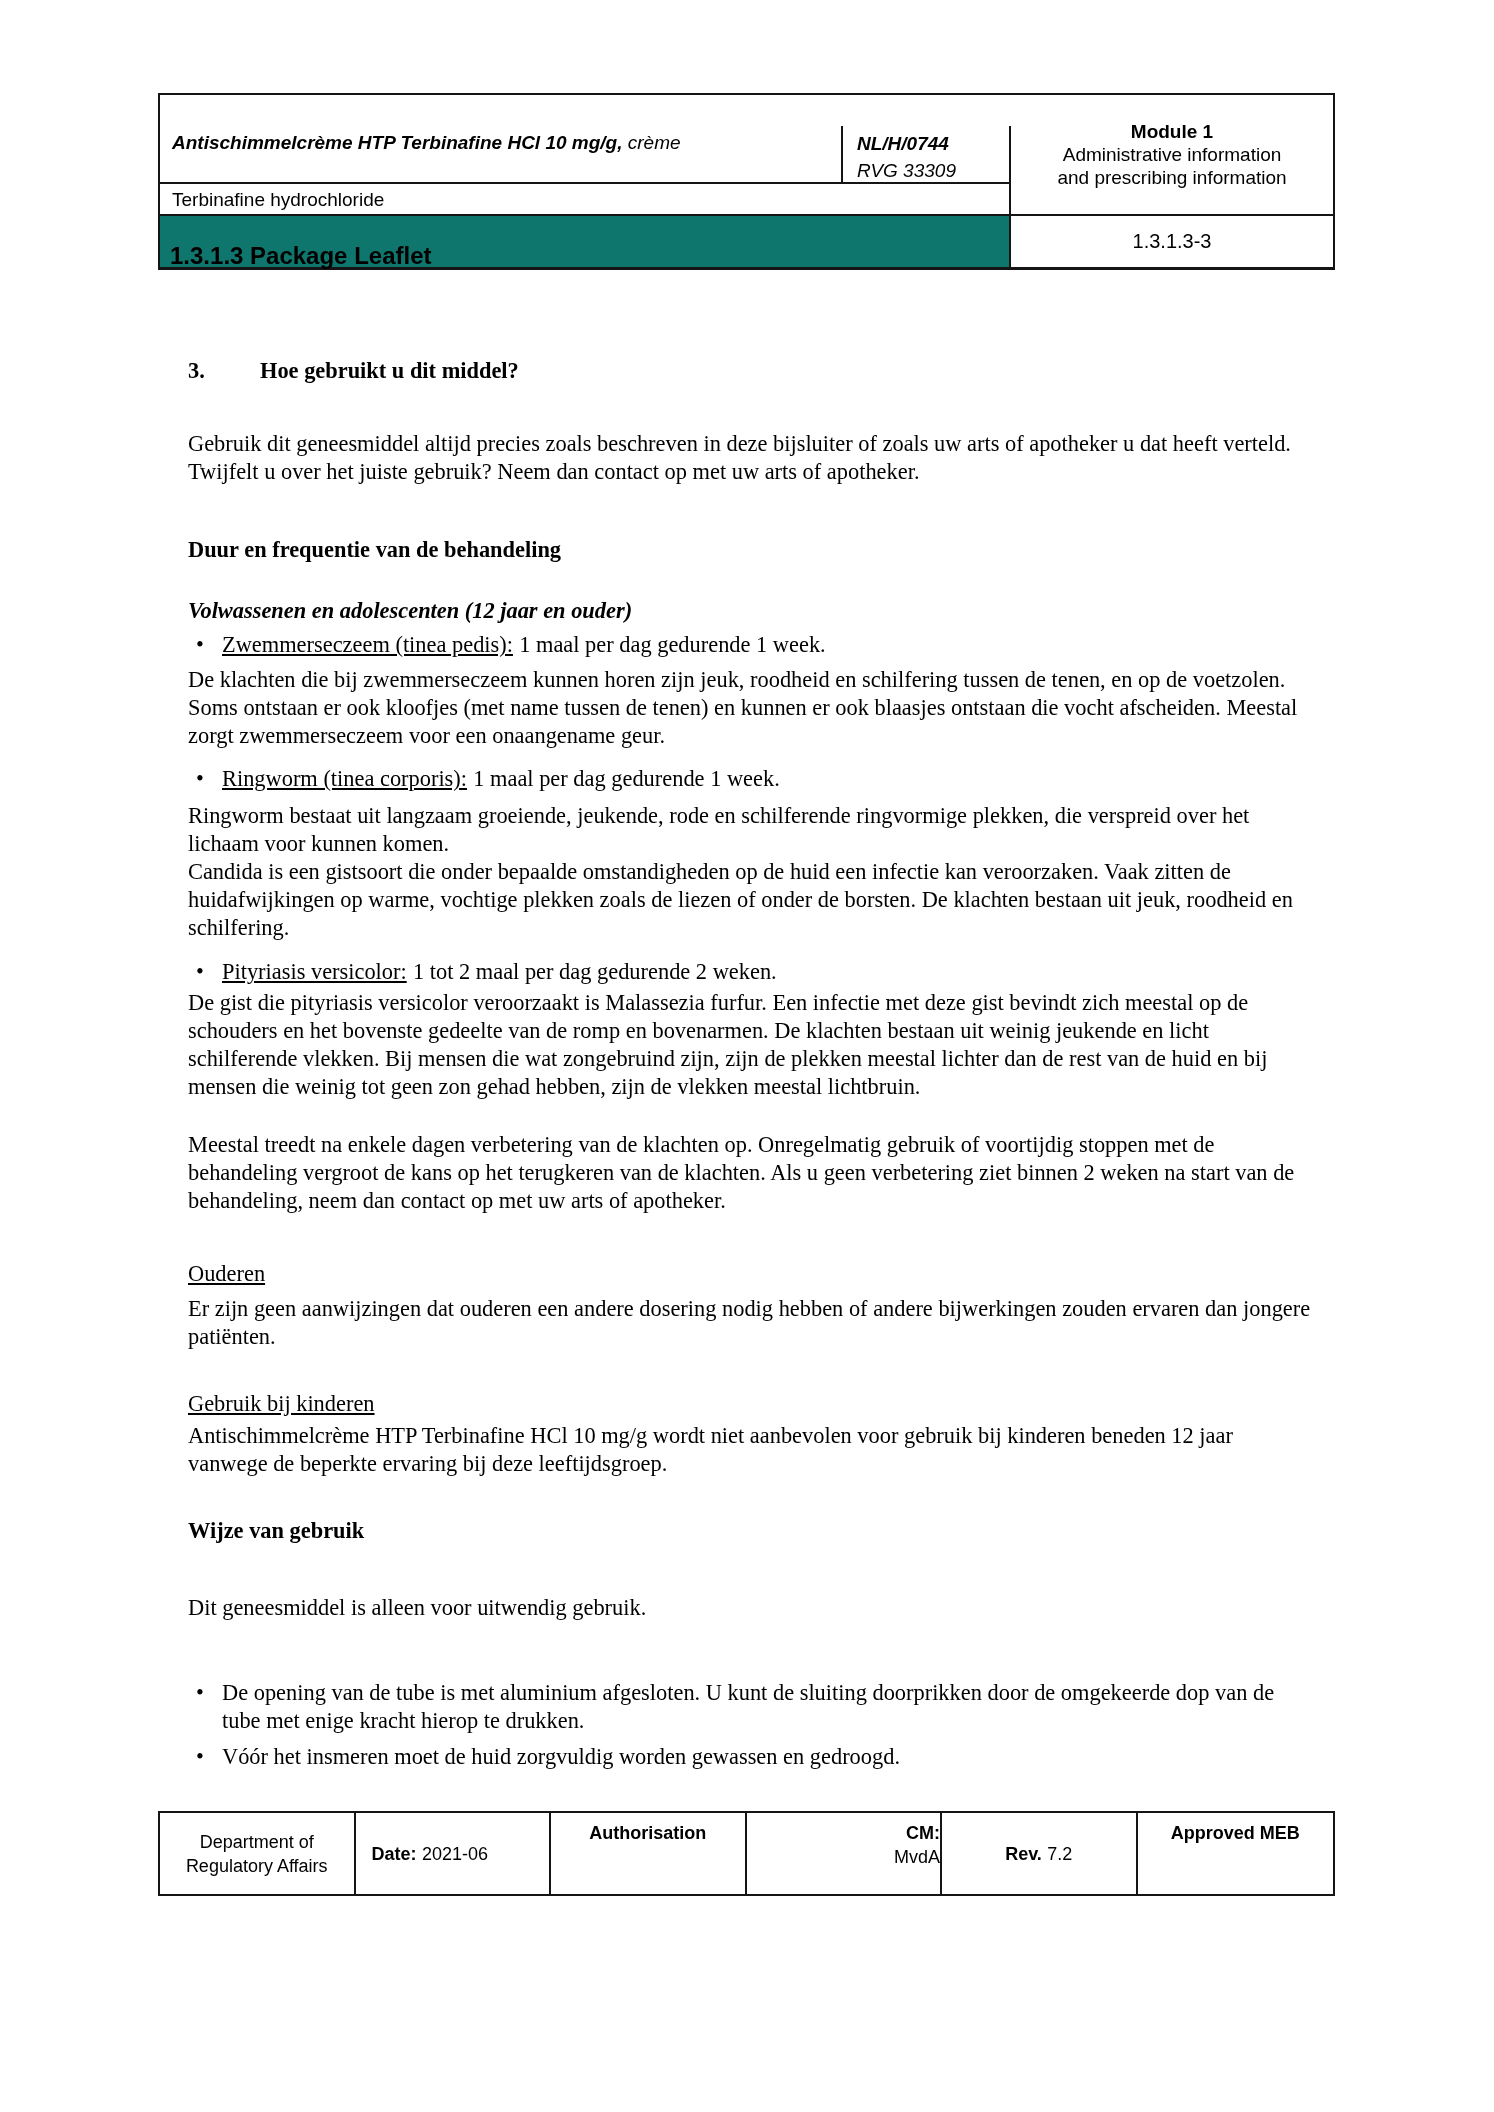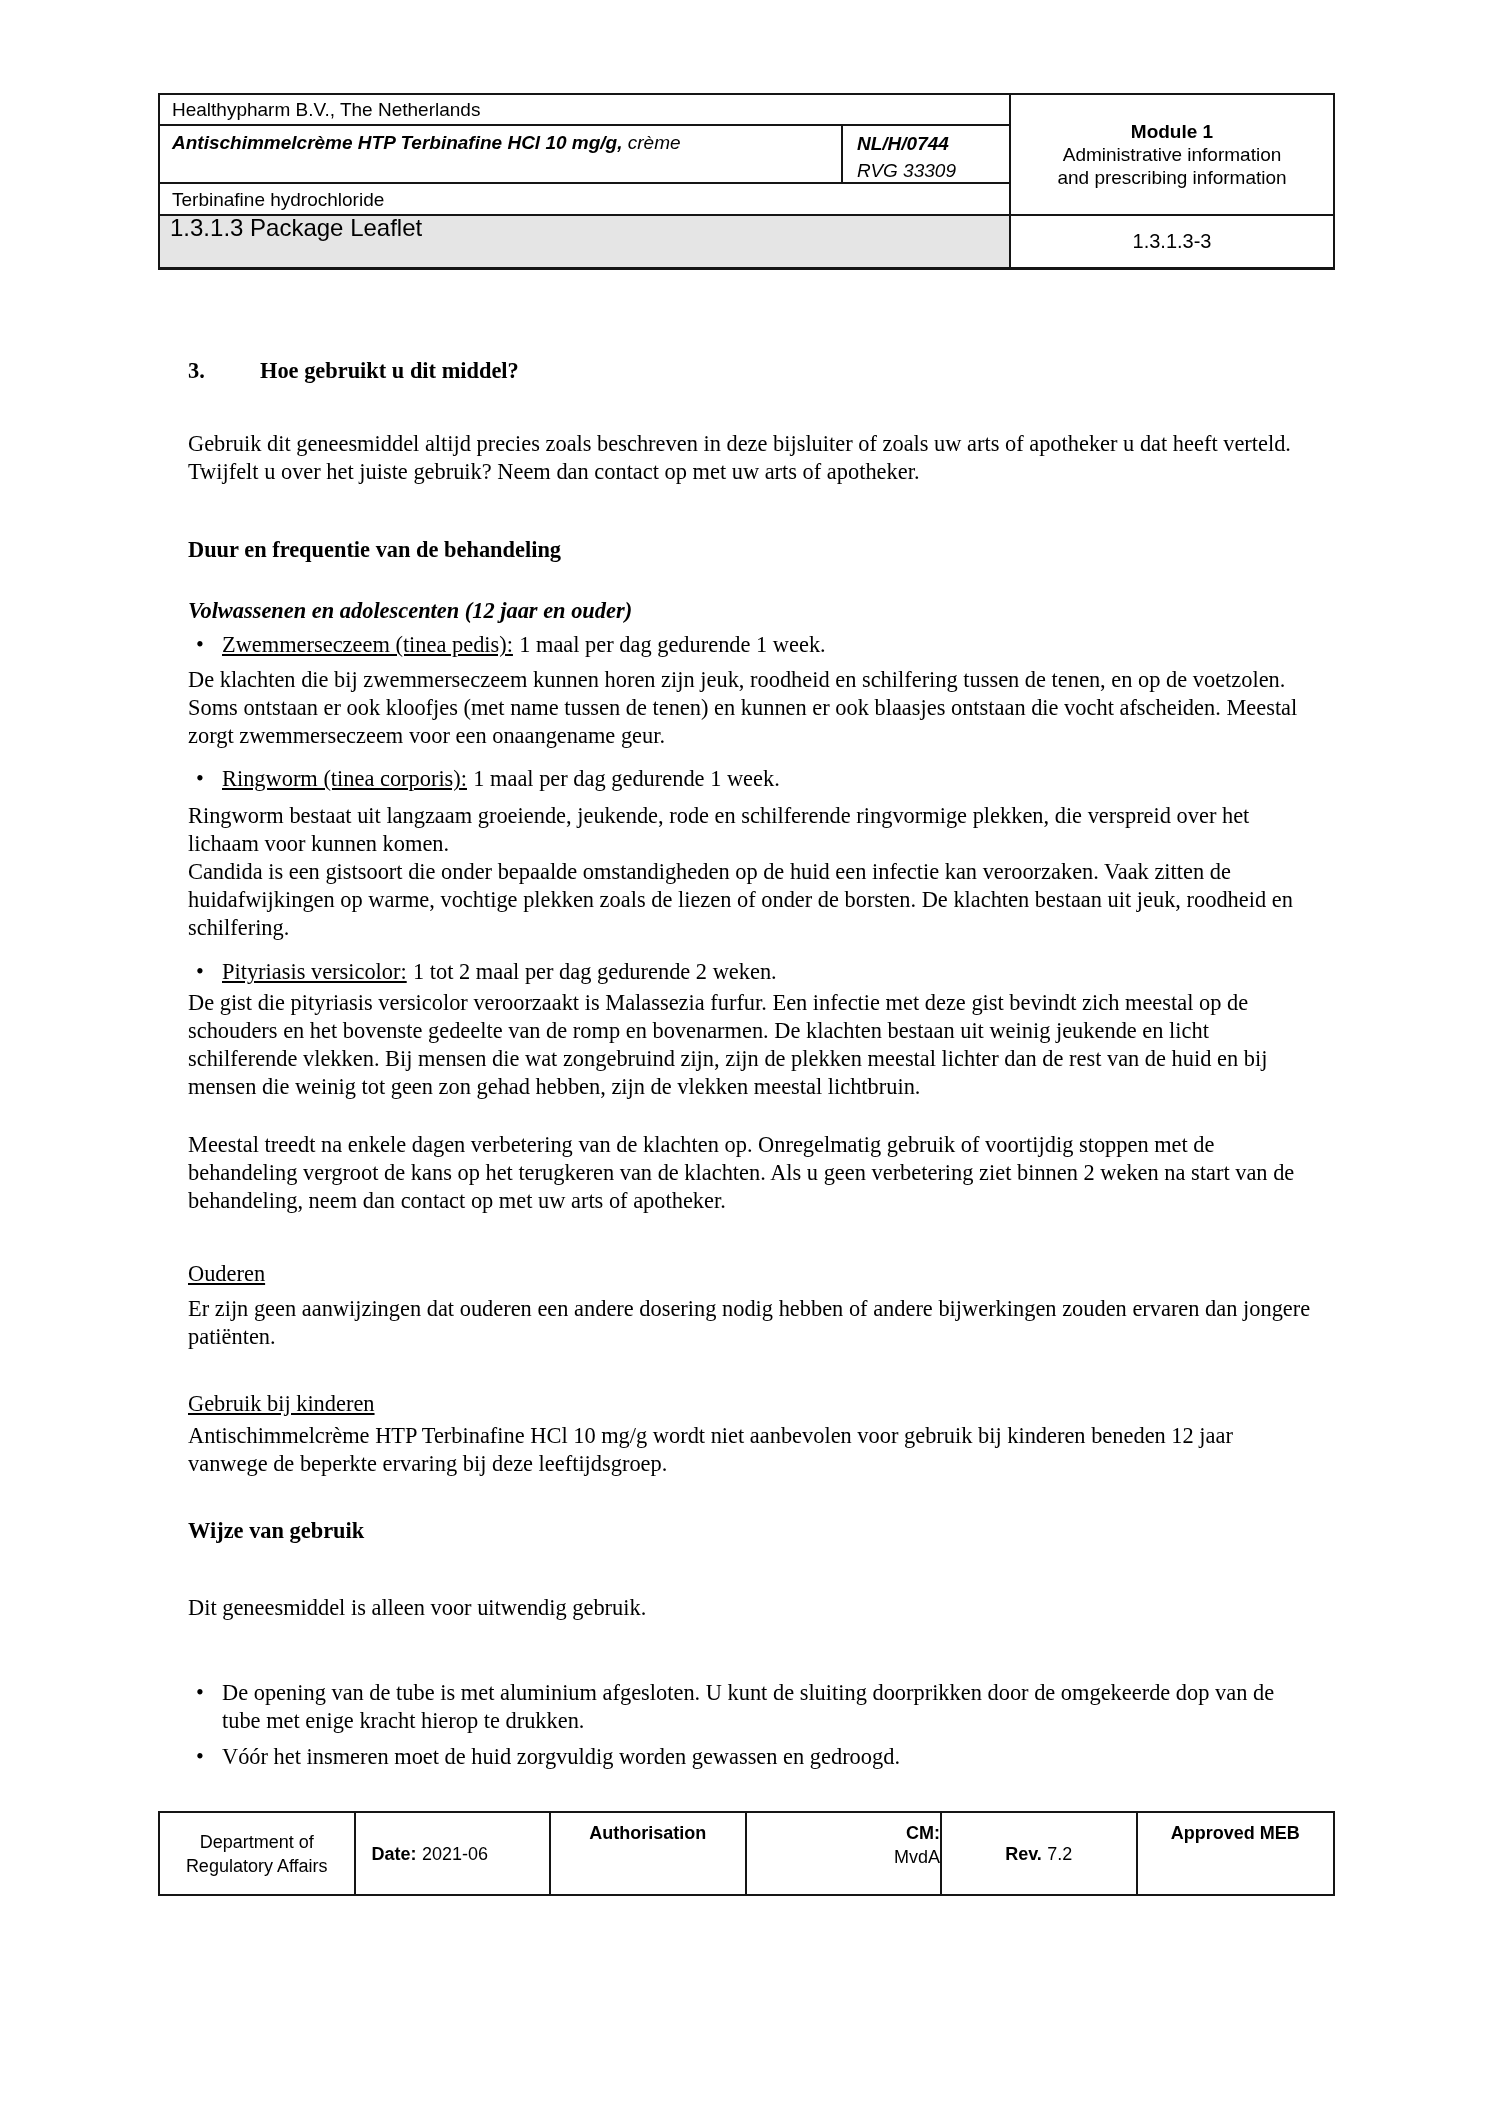--- a/index.html
+++ b/index.html
@@ -20,21 +20,21 @@
   }
   .header-table > div { box-sizing:border-box; }
   .hcell-company   { grid-column:1/3; grid-row:1; border-right:2px solid #151515; border-bottom:2px solid #151515; display:flex; align-items:center; padding:0 12px; }
   .hcell-product   { grid-column:1;   grid-row:2; border-right:2px solid #151515; border-bottom:2px solid #151515; padding:5px 12px; font-weight:bold; font-style:italic; }
   .hcell-product .form { font-weight:normal; margin-left:0.28em; }
   .hcell-refs      { grid-column:2;   grid-row:2; border-right:2px solid #151515; border-bottom:2px solid #151515; padding:4px 0 0 14px; font-style:italic; line-height:27px; }
   .hcell-refs .proc { font-weight:bold; }
   .hcell-substance { grid-column:1/3; grid-row:3; border-right:2px solid #151515; border-bottom:2px solid #151515; display:flex; align-items:center; padding:0 12px; }
   .hcell-module    { grid-column:3;   grid-row:1/4; border-bottom:2px solid #151515; display:flex; flex-direction:column; justify-content:center; align-items:center; text-align:center; line-height:23px; }
   .hcell-module .mtitle { font-weight:bold; }
-  .hcell-gray      { grid-column:1/3; grid-row:4; background:#e5e5e5; border-right:2px solid #151515; display:flex; align-items:flex-start; padding:0 10px; font-weight:normal; font-size:24px; }
+  .hcell-gray      { grid-column:1/3; grid-row:4; background:#0f766e; border-right:2px solid #151515; display:flex; align-items:flex-end; padding:0 10px; font-weight:bold; font-size:24px; }
   .hcell-pageno    { grid-column:3;   grid-row:4; display:flex; align-items:center; justify-content:center; font-size:20px; }
 
   
   .content { position:absolute; left:188px; top:357px; width:1124px; font-size:22.4px; line-height:28px; }
   .content p, .content div.hd, .content div.li { margin:0; }
   .sec-head { font-weight:bold; }
   .sec-no { display:inline-block; width:72px; }
   .hd-b { font-weight:bold; }
   .hd-bi { font-weight:bold; font-style:italic; }
   .u { text-decoration:underline; }
@@ -57,23 +57,20 @@
   .fb { font-weight:bold; }
   .fv { margin-left:0.3em; }
   .fcell-2line { flex-direction:column; align-items:flex-end; padding-top:8px; }
 </style>
 </head>
 <body>
 
 <div class="page">
 
   <div class="header-table">
-    <div class="hcell-company">
-      <span>Healthypharm B.V., The Netherlands</span>
-    </div>
     <div class="hcell-product">
       <span>Antischimmelcrème HTP Terbinafine HCl 10 mg/g,</span><span class="form">crème</span>
     </div>
     <div class="hcell-refs">
       <div class="proc">NL/H/0744</div>
       <div>RVG 33309</div>
     </div>
     <div class="hcell-substance">
       <span>Terbinafine hydrochloride</span>
     </div>

